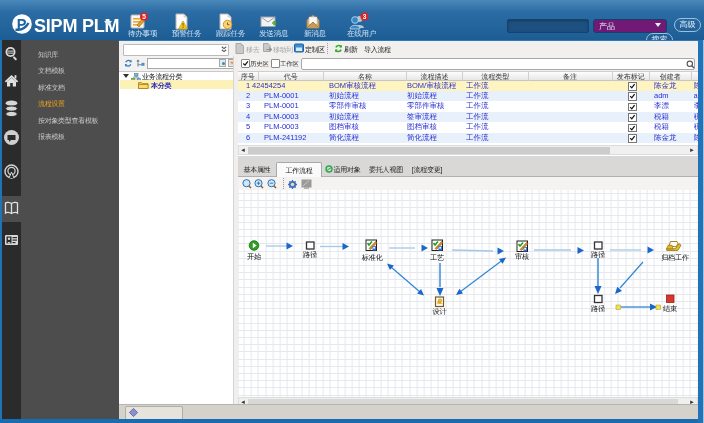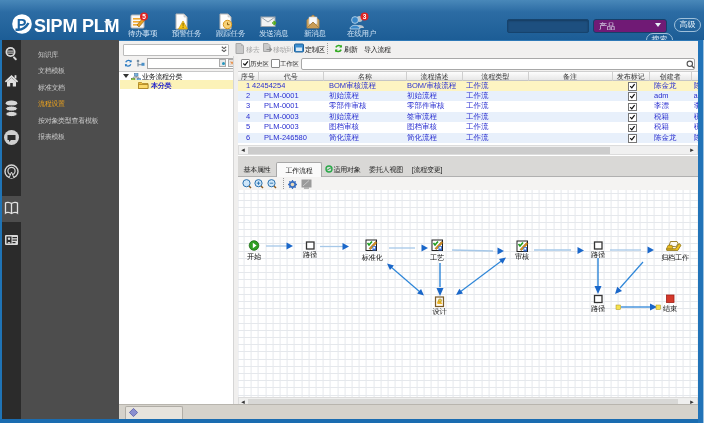--- a/index.html
+++ b/index.html
@@ -312,21 +312,21 @@
         <div style="position: absolute; left: 390px; top: 1.5px; width: 6.5px; height: 6.5px; background: rgb(255, 255, 255); border: 1px solid rgb(119, 119, 119);">
           <svg width="6.5" height="6.5" viewBox="0 0 6.5 6.5" style="position:absolute;left:0;top:0;">
             <path d="M1.2 3.2 L2.8 4.9 L5.6 1.2" fill="none" stroke="#111" stroke-width="1.2"></path>
           </svg>
         </div>
         <div class="tc" style="left: 416px;">税籍</div>
         <div class="tc" style="left: 455.5px;">税</div>
       </div>
       <div class="trow" style="top: 52px; background: rgb(232, 240, 251);">
         <div class="tc" style="left: 0px; width: 20px; text-align: center;">6</div>
-        <div class="tc" style="left: 26px;">PLM-246580</div>
+        <div class="tc" style="left: 26px;">PLM-241192</div>
         <div class="tc" style="left: 91px;">简化流程</div>
         <div class="tc" style="left: 169px;">简化流程</div>
         <div class="tc" style="left: 228px;">工作流</div>
         <div class="tc" style="left: 292px;"></div>
         <div style="position: absolute; left: 390px; top: 1.5px; width: 6.5px; height: 6.5px; background: rgb(255, 255, 255); border: 1px solid rgb(119, 119, 119);">
           <svg width="6.5" height="6.5" viewBox="0 0 6.5 6.5" style="position:absolute;left:0;top:0;">
             <path d="M1.2 3.2 L2.8 4.9 L5.6 1.2" fill="none" stroke="#111" stroke-width="1.2"></path>
           </svg>
         </div>
         <div class="tc" style="left: 416px;">陈金龙</div>

